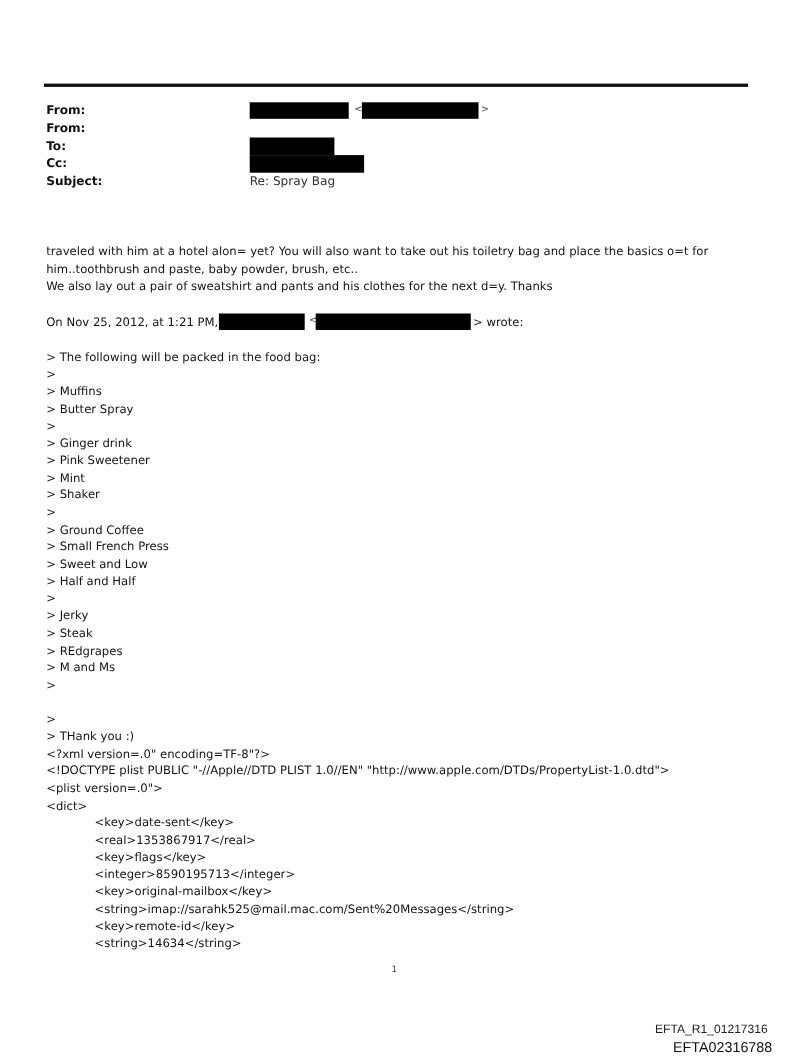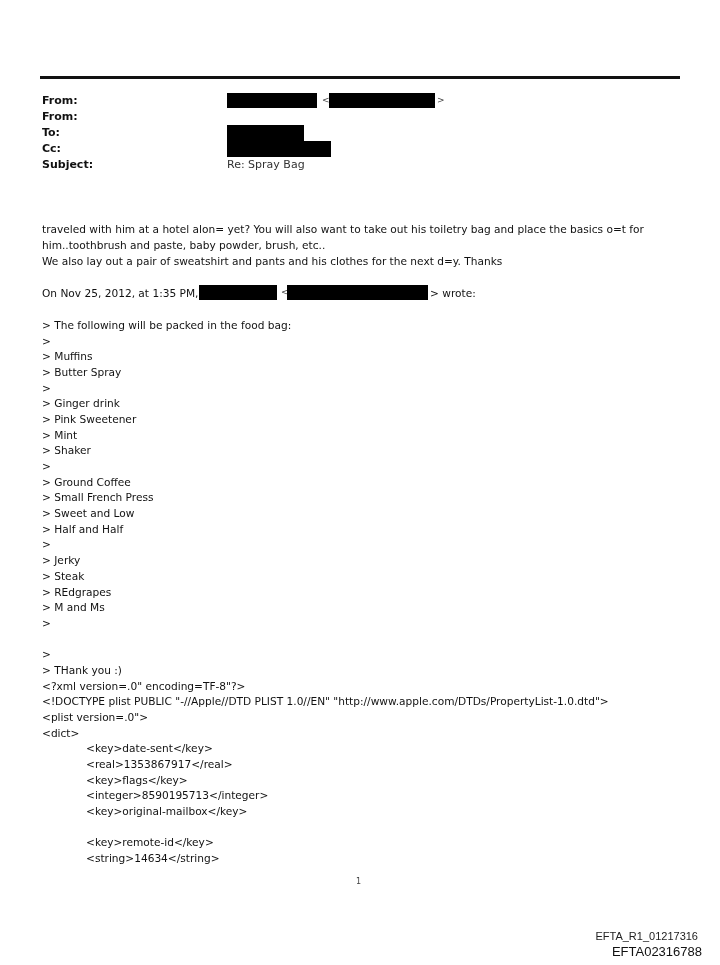--- a/index.html
+++ b/index.html
@@ -114,21 +114,21 @@
 
   <div class="abs-redact" style="left:227px; top:125px; width:77px; height:16px;"></div>
   <div class="abs-redact" style="left:227px; top:141px; width:104px; height:16px;"></div>
 
   <div class="hdr-value" style="top:158px">Re: Spray Bag</div>
 
   <div class="txt" style="top:238px">him..toothbrush and paste, baby powder, brush, etc..</div>
   <div class="txt" style="top:222px">traveled with him at a hotel alon= yet? You will also want to take out his toiletry bag and place the basics o=t for</div>
   <div class="txt" style="top:254px">We also lay out a pair of sweatshirt and pants and his clothes for the next d=y. Thanks</div>
 
-  <div class="txt" style="top:286px">On Nov 25, 2012, at 1:35 PM,</div>
+  <div class="txt" style="top:286px">On Nov 25, 2012, at 1:21 PM,</div>
   <div class="abs-redact" style="left:199px; top:285px; width:78px; height:15px;"></div>
   <div class="lt" style="left:281px; top:287px;">&lt;</div>
   <div class="abs-redact" style="left:287px; top:285px; width:141px; height:15px;"></div>
   <div class="txt" style="left:430px; top:286px">&gt; wrote:</div>
 
   <div class="txt" style="top:318px">&gt; The following will be packed in the food bag:</div>
   <div class="txt" style="top:334px">&gt;</div>
   <div class="txt" style="top:349px">&gt; Muffins</div>
   <div class="txt" style="top:365px">&gt; Butter Spray</div>
   <div class="txt" style="top:381px">&gt;</div>
@@ -153,20 +153,21 @@
   <div class="txt" style="top:679px">&lt;?xml version=.0" encoding=TF-8"?&gt;</div>
   <div class="txt" style="top:694px">&lt;!DOCTYPE plist PUBLIC "-//Apple//DTD PLIST 1.0//EN" "http://www.apple.com/DTDs/PropertyList-1.0.dtd"&gt;</div>
   <div class="txt" style="top:710px">&lt;plist version=.0"&gt;</div>
   <div class="txt" style="top:726px">&lt;dict&gt;</div>
 
   <div class="txt indent" style="top:741px">&lt;key&gt;date-sent&lt;/key&gt;</div>
   <div class="txt indent" style="top:757px">&lt;real&gt;1353867917&lt;/real&gt;</div>
   <div class="txt indent" style="top:773px">&lt;key&gt;flags&lt;/key&gt;</div>
   <div class="txt indent" style="top:788px">&lt;integer&gt;8590195713&lt;/integer&gt;</div>
   <div class="txt indent" style="top:804px">&lt;key&gt;original-mailbox&lt;/key&gt;</div>
+  <div class="txt indent" style="top:820px">&lt;string&gt;imap://sarahk525@mail.mac.com/Sent%20Messages&lt;/string&gt;</div>
   <div class="txt indent" style="top:835px">&lt;key&gt;remote-id&lt;/key&gt;</div>
   <div class="txt indent" style="top:851px">&lt;string&gt;14634&lt;/string&gt;</div>
 
   <div class="page-num">1</div>
   <div class="bates1">EFTA_R1_01217316</div>
   <div class="bates2">EFTA02316788</div>
 
 </div>
 
 </body></html>

